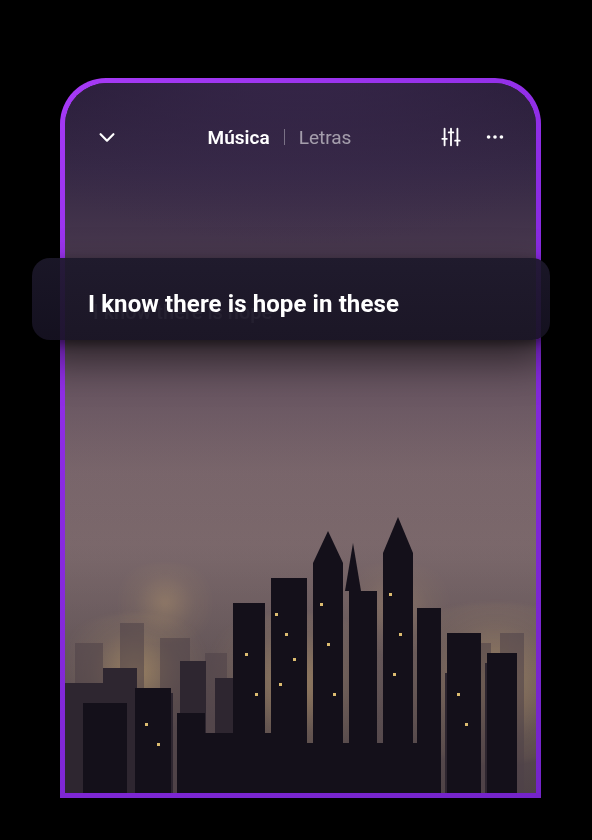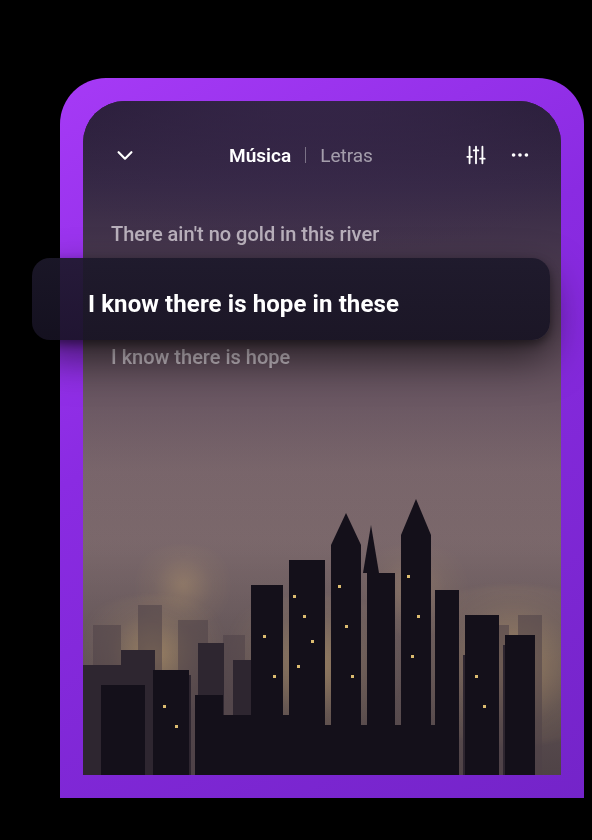--- a/index.html
+++ b/index.html
@@ -12,24 +12,24 @@
   }
   .stage {
     position: relative;
     width: 592px;
     height: 840px;
   }
   .phone-border {
     position: absolute;
     left: 60px;
     top: 78px;
-    width: 524px;
+    width: 481px;
     height: 720px;
     border-radius: 46px 46px 0 0;
-    padding: 23px;
+    padding: 5px;
     background: linear-gradient(150deg, #a63af6 0%, #8a2be2 40%, #7424c9 100%);
     overflow: hidden;
   }
   .phone-inner {
     position: relative;
     width: 100%;
     height: 100%;
     border-radius: 42px 42px 0 0;
     overflow: hidden;
     background: #322436;
@@ -271,21 +271,20 @@
             <svg width="22" height="22" viewBox="0 0 24 24" fill="currentColor">
               <circle cx="5" cy="12" r="2"></circle>
               <circle cx="12" cy="12" r="2"></circle>
               <circle cx="19" cy="12" r="2"></circle>
             </svg>
           </div>
         </div>
       </div>
 
       <div class="lyrics">
-        <div class="lyric">There ain't no gold in this river</div>
         <div class="lyric small2">I know there is hope</div>
       </div>
 
     </div>
   </div>
 
   <div class="highlight">
     <span class="highlight-text">I know there is hope in these</span>
   </div>
 

